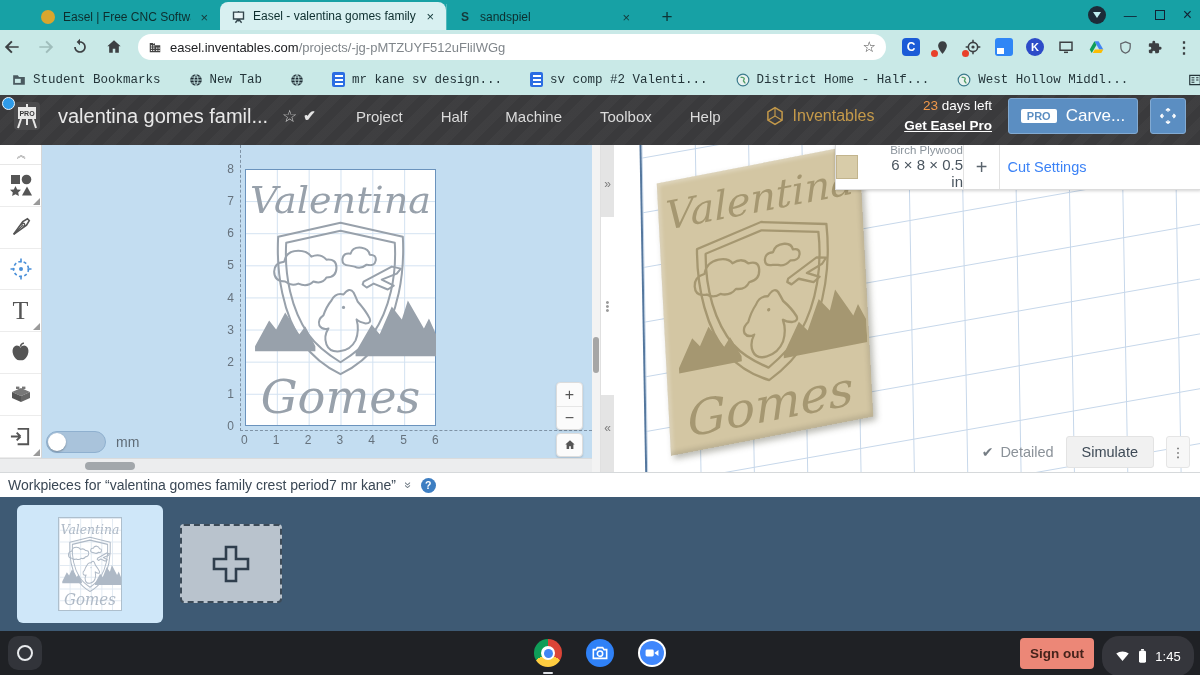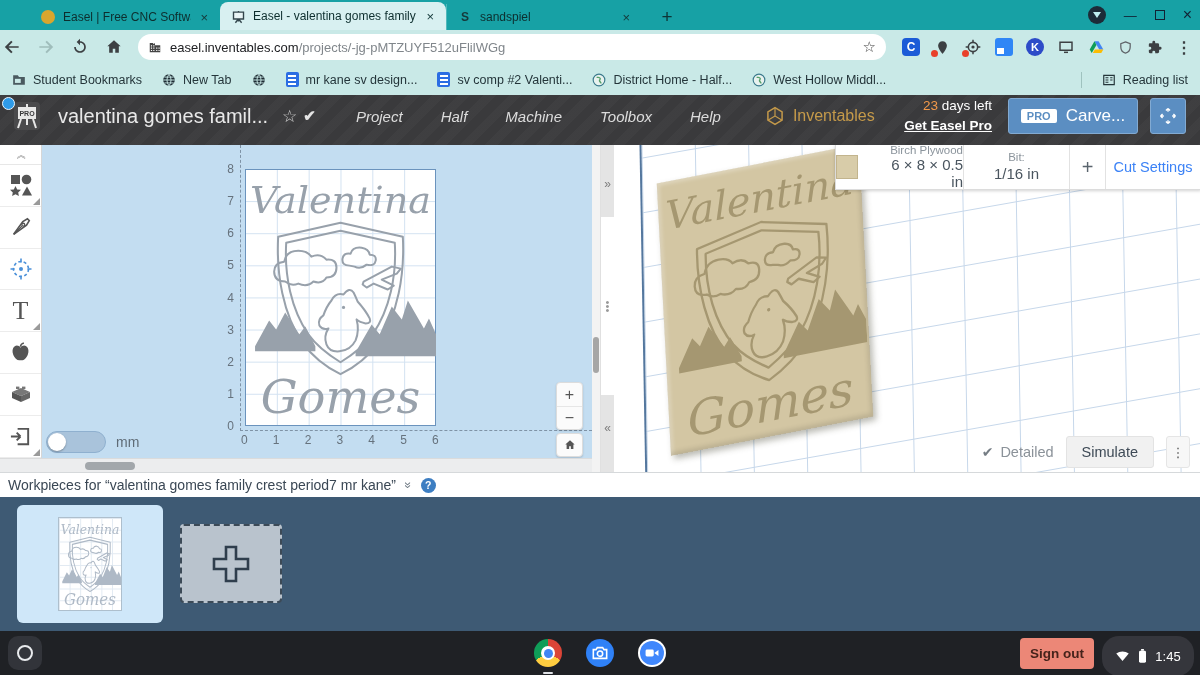--- a/index.html
+++ b/index.html
@@ -45,21 +45,21 @@
   .doc-icon { width:13px; height:15px; background:#2b6de3; border-radius:2px; position:relative; }
   .doc-icon::after { content:""; position:absolute; left:2.5px; top:3px; width:8px; height:2px; background:#fff; box-shadow:0 4px 0 #fff, 0 8px 0 #fff; }
 
   
   .easel-header { position:relative; height:50px; background:#3a3a3c; display:flex; align-items:center; padding:0 14px 8px 10px; background-image:repeating-linear-gradient(135deg, rgba(255,255,255,.025) 0 9px, transparent 9px 18px); }
   .blue-dot { position:absolute; left:2px; top:2px; width:13px; height:13px; border-radius:50%; background:#2f9be8; border:1px solid #eaf6ff; }
   .easel-logo { width:34px; height:34px; margin-right:14px; }
   .proj-title { color:#e9e9e9; font-size:20px; max-width:225px; white-space:nowrap; overflow:hidden; }
   .hdr-star { color:#cfcfcf; font-size:17px; margin:0 6px 0 14px; }
   .hdr-check { color:#e4e4e4; font-size:15px; font-weight:bold; }
-  .menus { display:flex; gap:38px; margin-left:40px; font-size:15px; color:#dcdcdc;font-style:italic; }
+  .menus { display:flex; gap:38px; margin-left:40px; font-size:15px; color:#dcdcdc; }
   .inv-brand { display:flex; align-items:center; gap:8px; margin-left:44px; color:#c59a4a; font-size:16px; }
   .trial { margin-left:auto; text-align:right; font-size:13.5px; color:#fff; line-height:1.45; }
   .trial .num { color:#f2994a; }
   .trial a { color:#fff; text-decoration:underline; font-weight:bold; }
   .carve-btn { margin-left:16px; width:130px; height:36px; background:#5b8ec2; border:1px solid #82aad2; border-radius:3px; display:flex; align-items:center; justify-content:center; gap:9px; color:#fff; font-size:17px; }
   .pro-badge { background:#fff; color:#5b8ec2; font-size:11px; font-weight:bold; padding:1px 6px; border-radius:2px; }
   .expand-btn { margin-left:12px; width:36px; height:36px; background:#5b8ec2; border:1px solid #82aad2; border-radius:3px; display:flex; align-items:center; justify-content:center; }
 
   
   .main { position:relative; height:327px; }
@@ -238,21 +238,21 @@
           <path d="M12 3l7.5 3v5.2c0 4.6-3.2 8.7-7.5 9.8-4.3-1.1-7.5-5.2-7.5-9.8V6z" fill="none" stroke="#5f6368" stroke-width="2"></path>
         </svg>
       <svg width="17" height="17" viewBox="0 0 24 24">
           <path d="M20 11h-1.5V8a2 2 0 00-2-2H13V4.5a2 2 0 10-4 0V6H5.5A1.5 1.5 0 004 7.5V11h1.5a2 2 0 110 4H4v3.5A1.5 1.5 0 005.5 20H9v-1.5a2 2 0 114 0V20h3.5a2 2 0 002-2v-3H20a2 2 0 100-4z" fill="#3c4043"></path>
         </svg>
       <span style="color:#3c4043; font-weight:bold; letter-spacing:0;">⋮</span>
     </div>
   </div>
 
   <div class="bookmarks">
-    <span id="bm-list" style="display:flex; gap:20px; align-items:flex-end;">
+    <span id="bm-list" style="display:flex; gap:28px; align-items:flex-end;font-family:Liberation Mono, monospace;">
         <span class="bm">
           <span style="display:flex">
             <svg width="14" height="12" viewBox="0 0 24 20">
               <path d="M2 2h8l2 3h10v13H2z" fill="#4a5a60"></path>
               <rect x="5" y="8" width="10" height="7" fill="#c9e9e7"></rect>
             </svg>
           </span>
           <span>Student Bookmarks</span>
         </span>
         <span class="bm">
@@ -506,24 +506,20 @@
           </div>
       </div>
       <div class="matbar">
         <div class="matcell mat1">
           <span class="swatch"></span>
           <span class="matlines">
             <div class="matname">Birch Plywood</div>
             <div class="matsize">6 × 8 × 0.5 in</div>
           </span>
         </div>
-        <div class="matcell mat2">
-          <span class="bitlab">Bit:</span>
-          <span class="bitval">1/16 in</span>
-        </div>
         <div class="matcell mat3">+</div>
         <div class="matcell mat4">Cut Settings</div>
       </div>
       <div class="pv-controls">
         <span class="detailed">
           <span class="chk">✔</span>
           <span>Detailed</span>
         </span>
         <span class="simulate">Simulate</span>
         <span class="kebab-btn">⋮</span>

